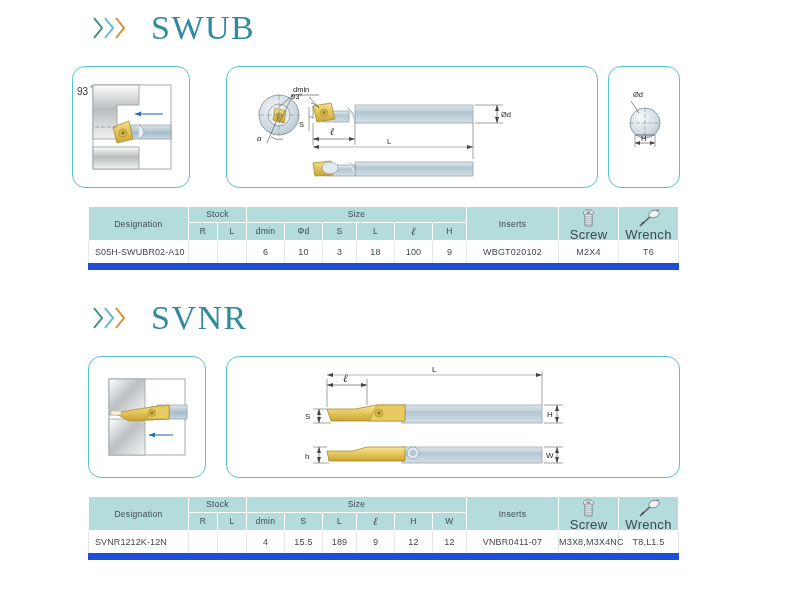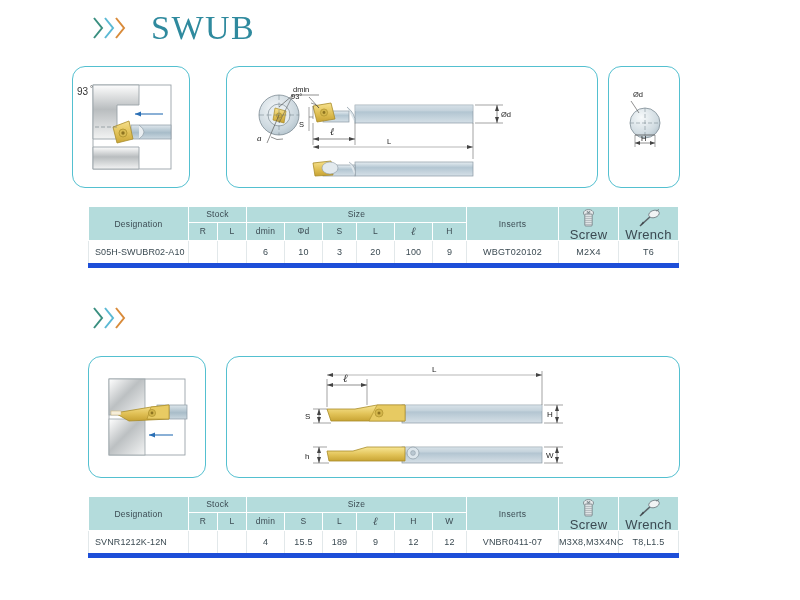--- a/index.html
+++ b/index.html
@@ -67,21 +67,21 @@
   }
   .spec-table th {
     background: #b4dcdc;
     font-weight: 400;
     letter-spacing: .3px;
   }
   .spec-table td {
     background: #ffffff;
     border: 1px solid #e2e8ea;
     border-top: none;
-    border-bottom: 5px solid #1d4ed8;
+    border-bottom: 7px solid #1d4ed8;
     height: 22px;
     font-size: 9px;
     letter-spacing: .2px;
   }
   .spec-table td.desig {
     text-align: left;
     padding-left: 6px;
     letter-spacing: .1px;
   }
   .th-icon {
@@ -326,21 +326,21 @@
     </tr>
   </thead>
   <tbody>
     <tr>
       <td class="desig">S05H-SWUBR02-A10</td>
       <td></td>
       <td></td>
       <td>6</td>
       <td>10</td>
       <td>3</td>
-      <td>20</td>
+      <td>18</td>
       <td>100</td>
       <td>9</td>
       <td>WBGT020102</td>
       <td>M2X4</td>
       <td>T6</td>
     </tr>
   </tbody>
 </table>
 
 <div class="section-head" style="left:88px; top:300px;">
@@ -348,20 +348,21 @@
     <svg class="chev" viewBox="0 0 12 26">
         <polyline points="2,3 10,13 2,23" fill="none" stroke="#3a8f80" stroke-width="2"></polyline>
       </svg>
     <svg class="chev" viewBox="0 0 12 26">
         <polyline points="2,3 10,13 2,23" fill="none" stroke="#5bb9d4" stroke-width="2"></polyline>
       </svg>
     <svg class="chev" viewBox="0 0 12 26">
         <polyline points="2,3 10,13 2,23" fill="none" stroke="#d98b3a" stroke-width="2"></polyline>
       </svg>
   </span>
+  <span class="title">SVNR</span>
 </div>
 
 <div class="panel" style="left:88px; top:356px; width:118px; height:122px;">
   <svg width="116" height="120" viewBox="0 0 116 120">
     <defs>
       <linearGradient id="metalC" x1="0" y1="0" x2="1" y2="1">
         <stop offset="0%" stop-color="#ffffff"></stop>
           <stop offset="45%" stop-color="#bcc0c2"></stop>
           <stop offset="100%" stop-color="#f3f4f4"></stop>
       </linearGradient>

